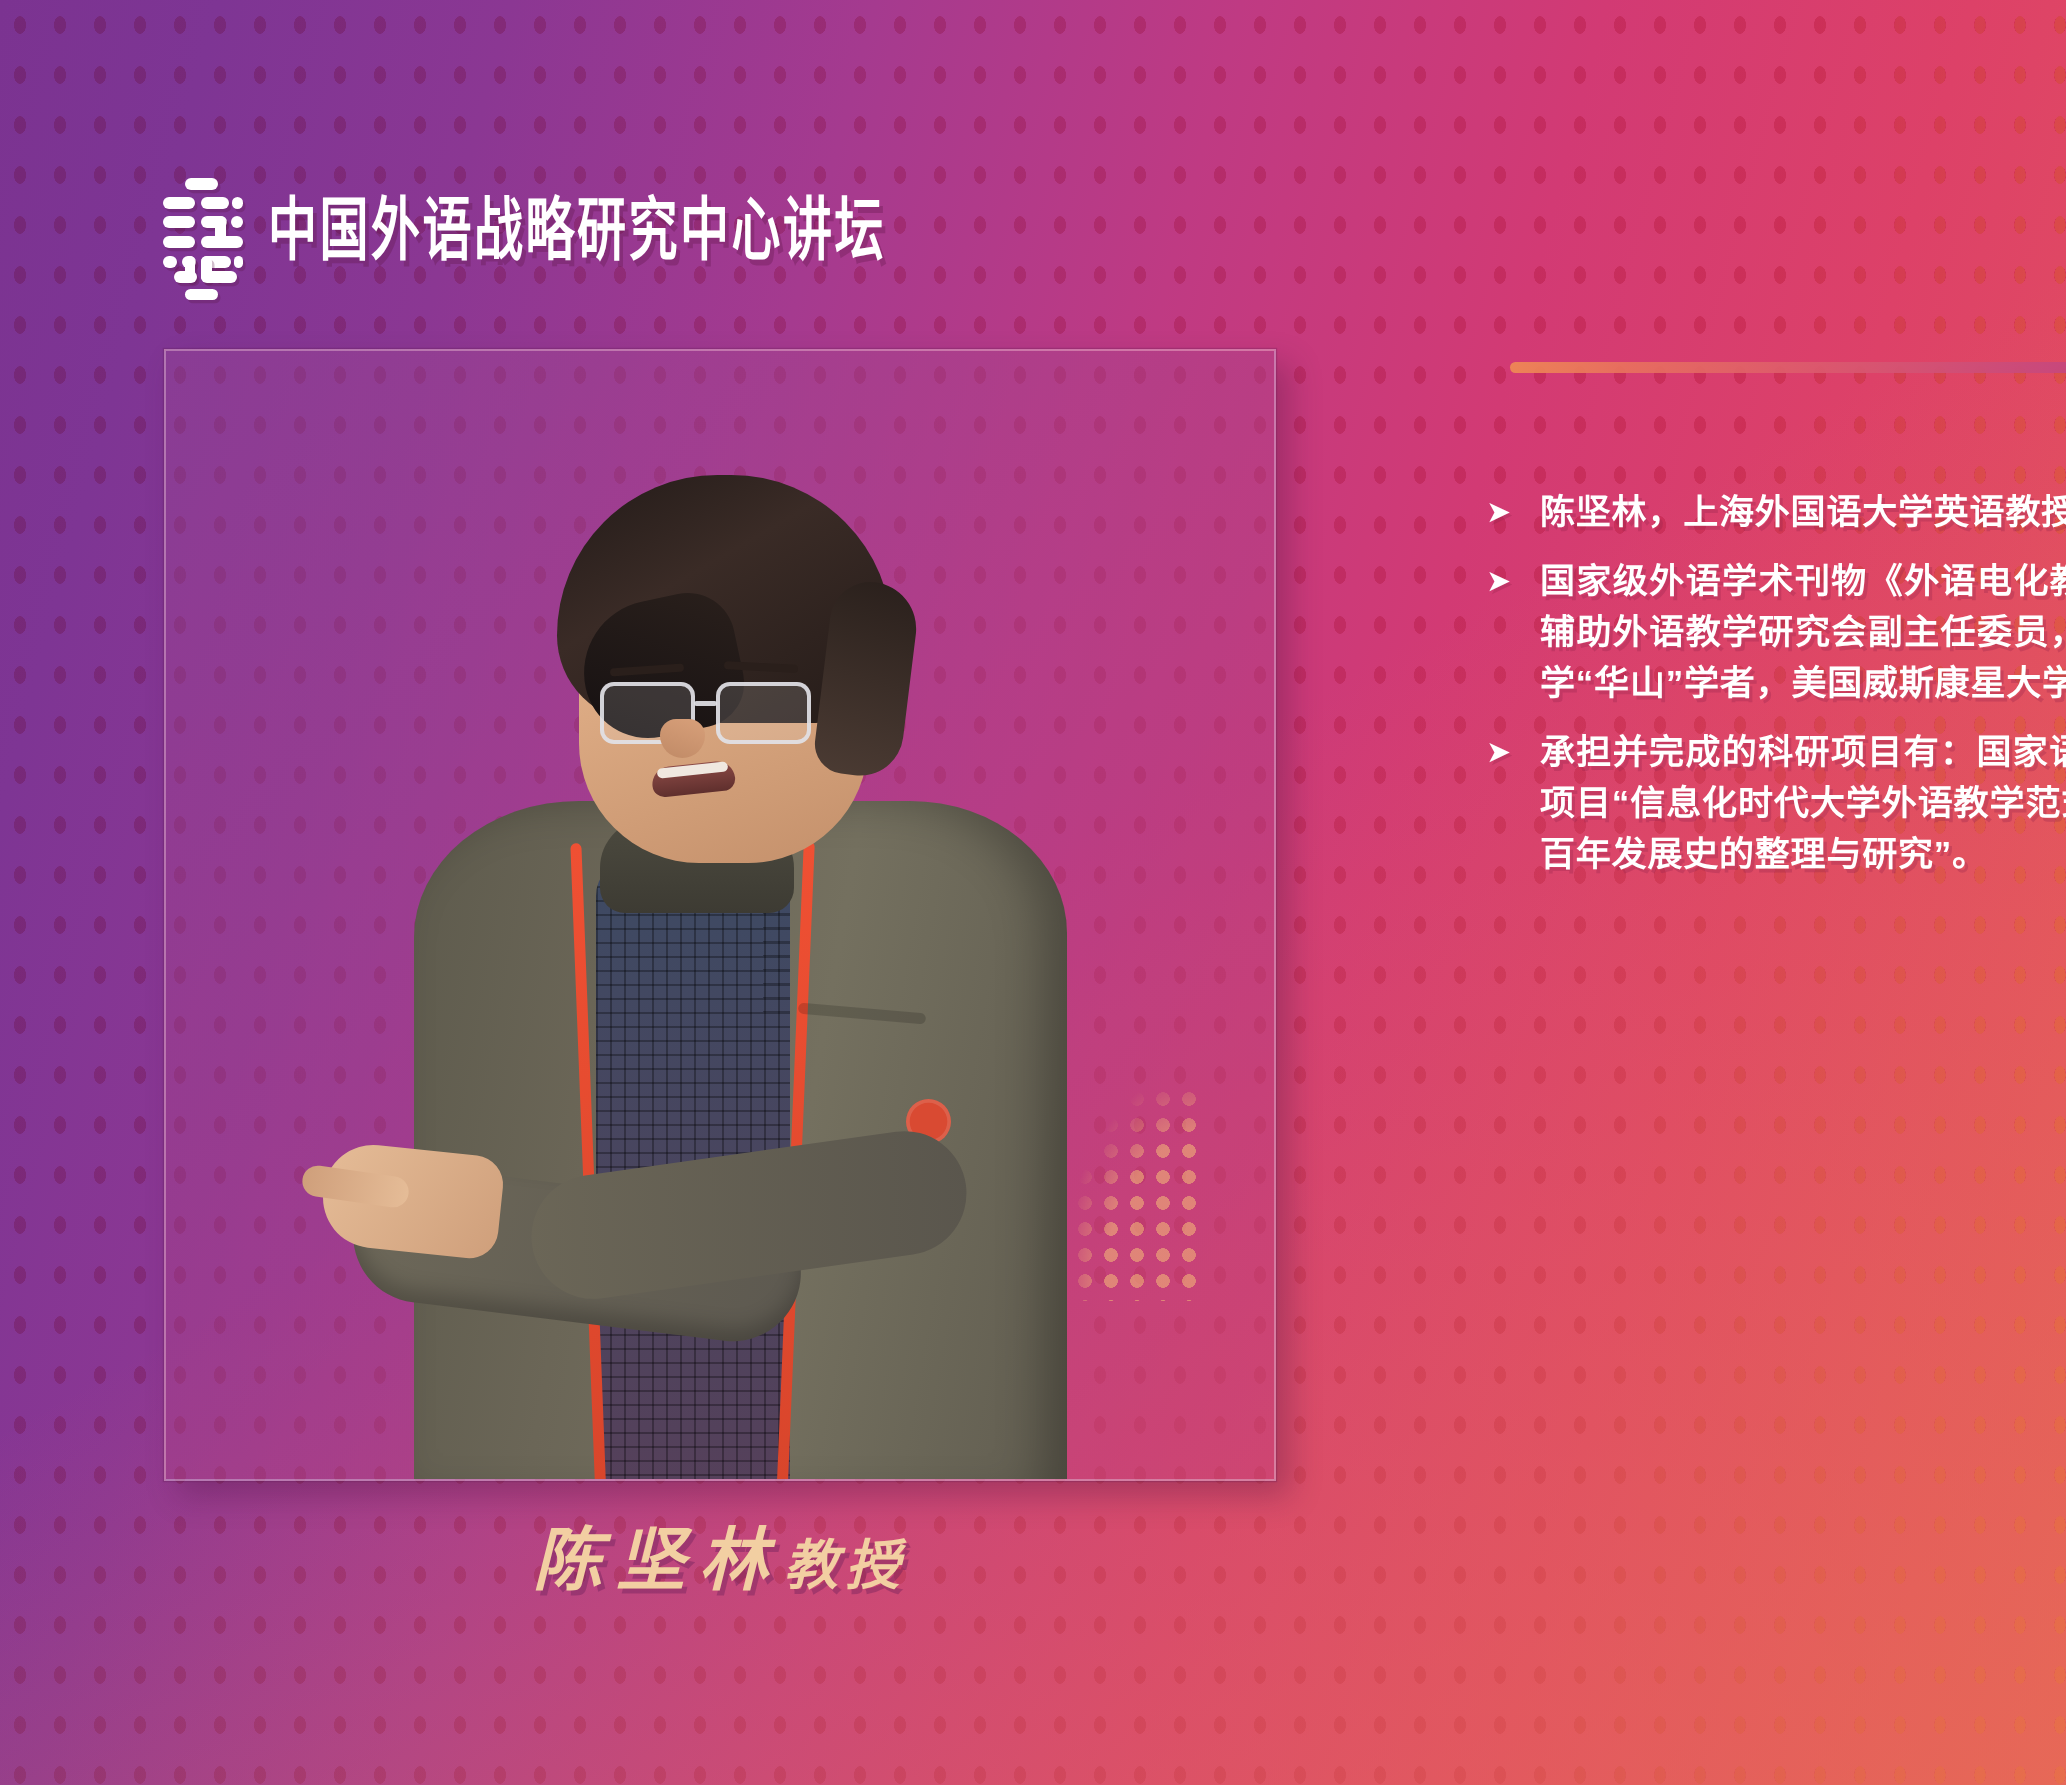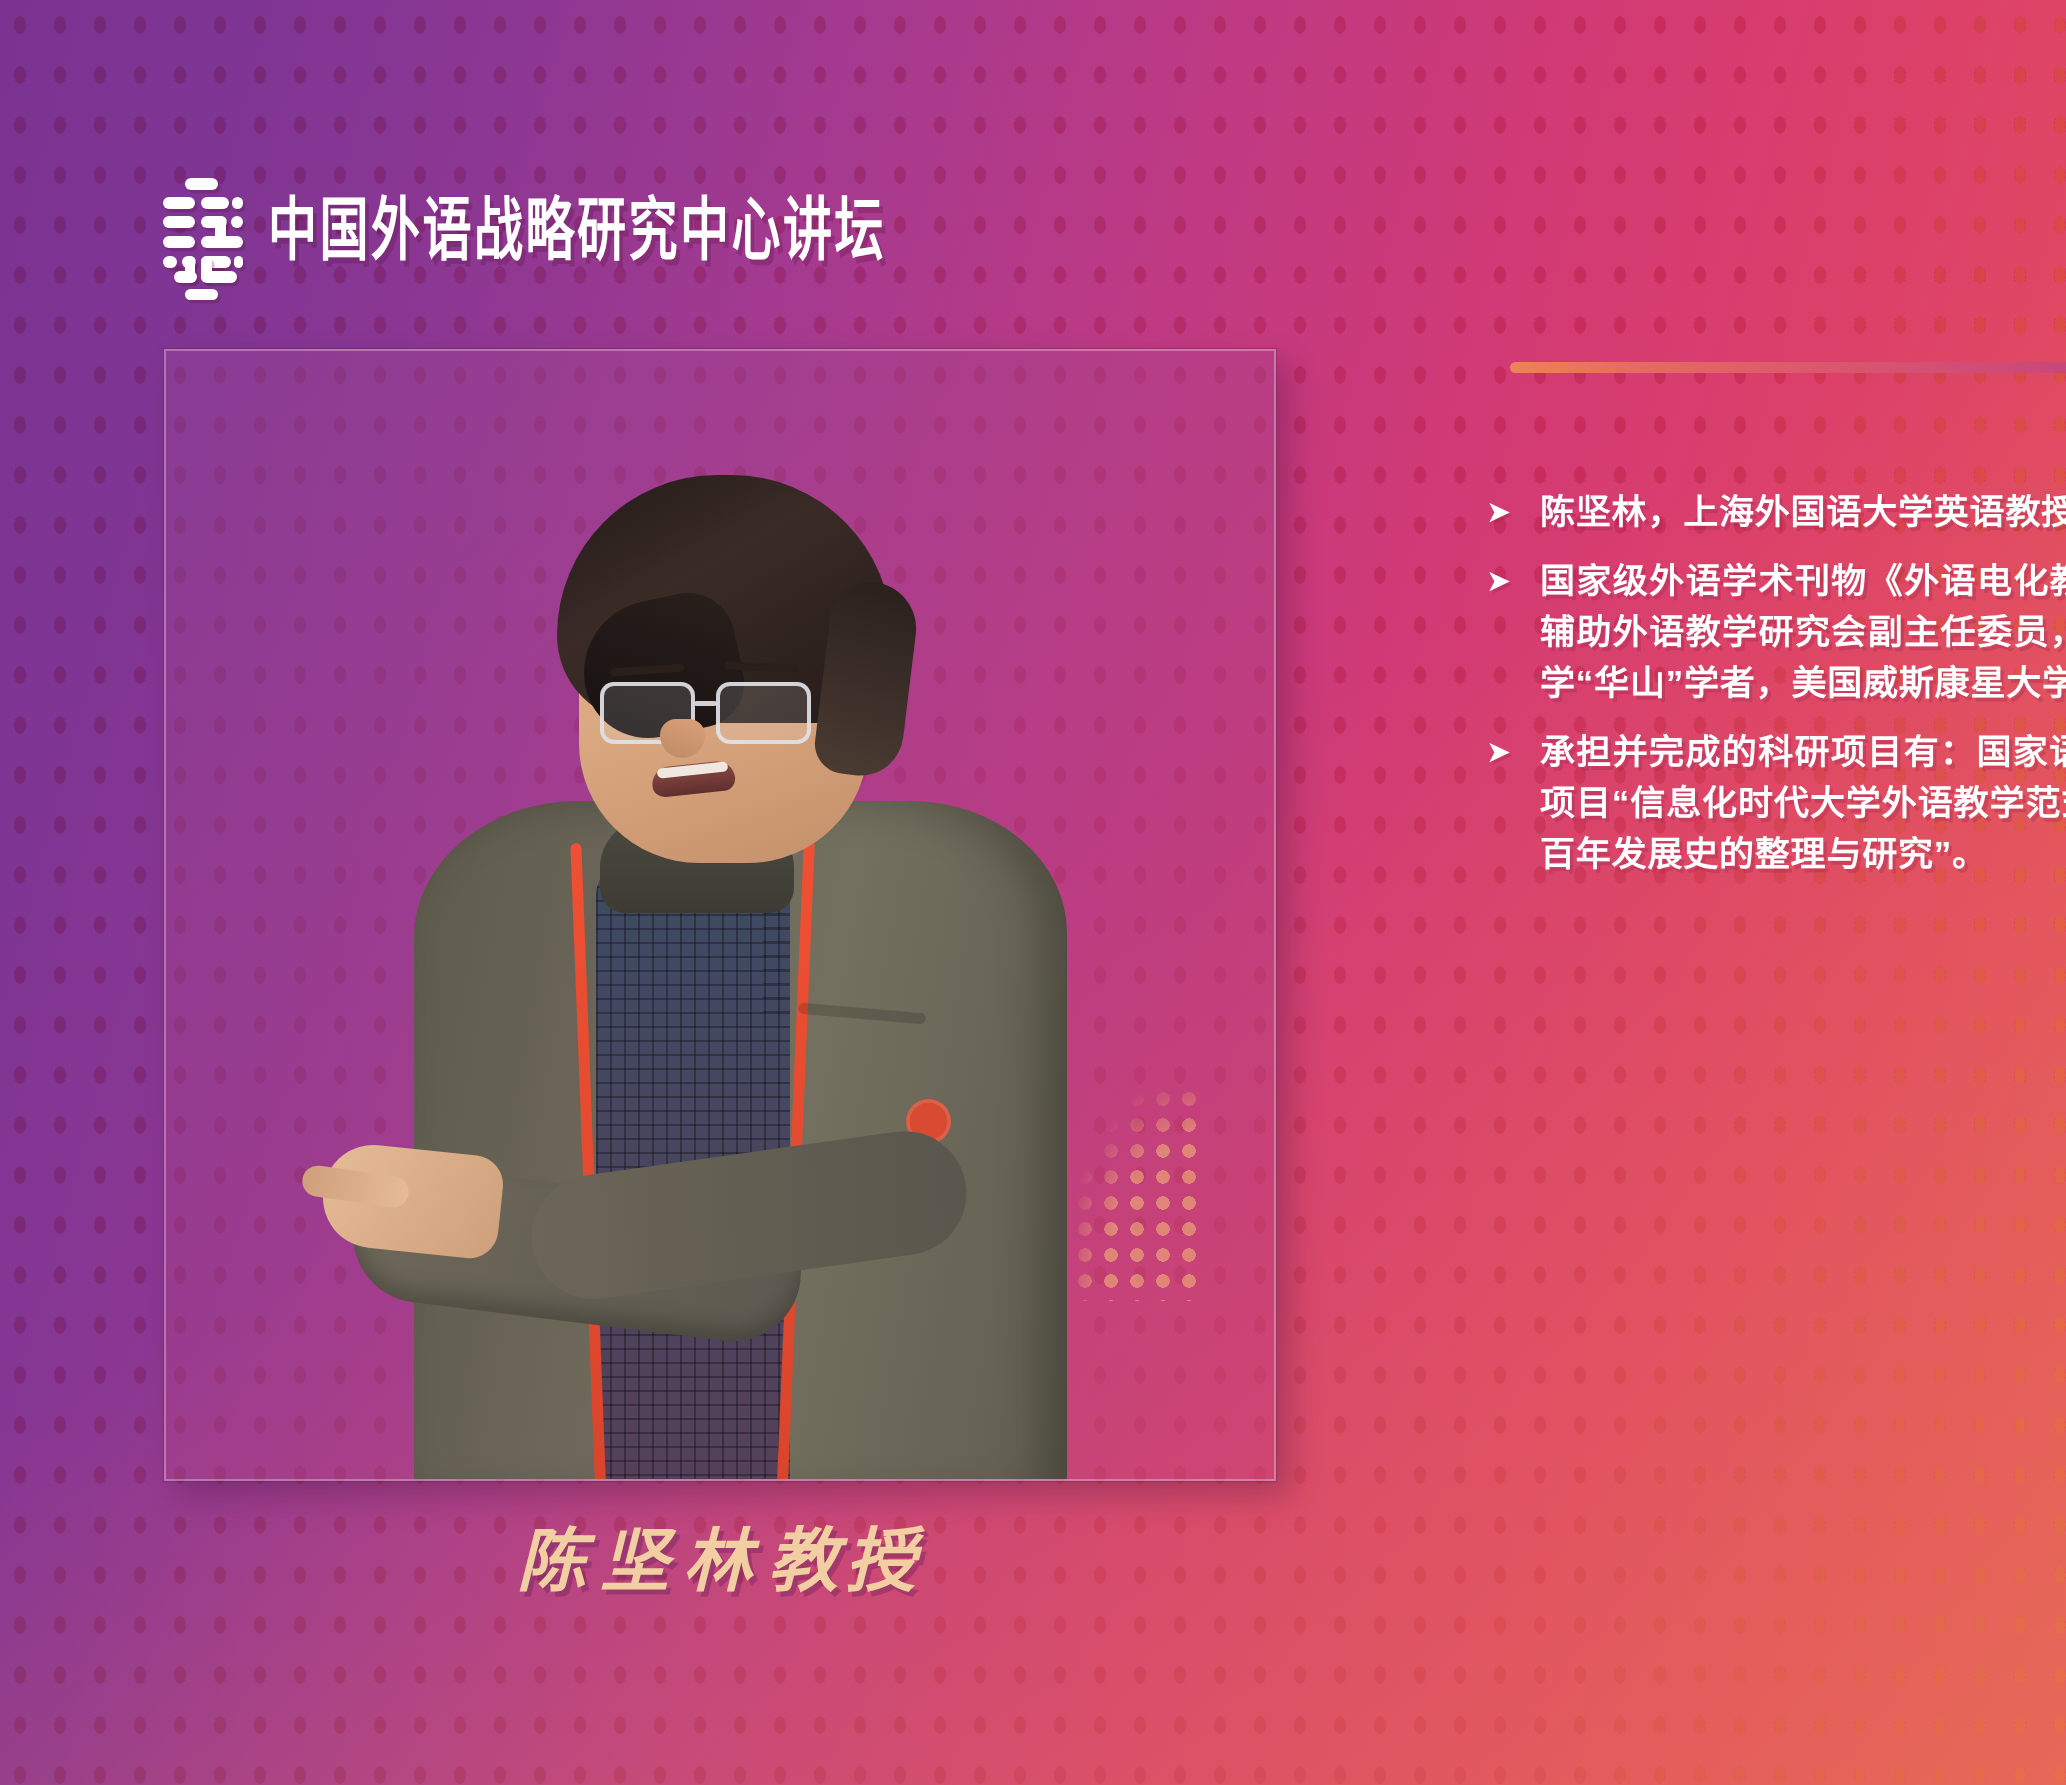--- a/index.html
+++ b/index.html
@@ -256,21 +256,21 @@
     white-space:nowrap;
     color:#f2cfa2;
     font-family:"DejaVu Serif","Liberation Serif",serif;
     font-size:69px;
     font-weight:bold;
     font-style:italic;
     letter-spacing:14px;
     text-shadow:4.1px 5px 0 rgba(95,25,85,.35);
   }
   #name-caption .suffix {
-    font-size:70px;
+    font-size:54px;
     letter-spacing:7.4px;
     margin-left:2px;
   }
 
   
   #bio {
     position:absolute;
     left:1486px; top:486px;
     width:1583px;
   }

